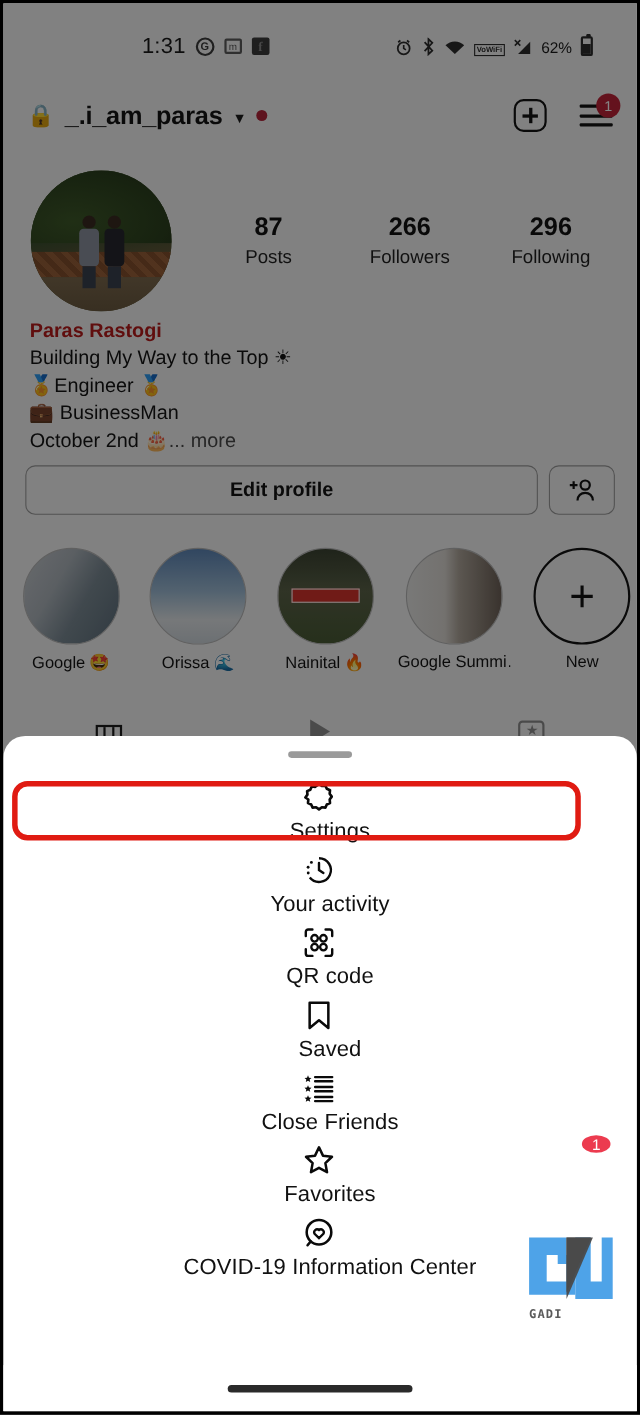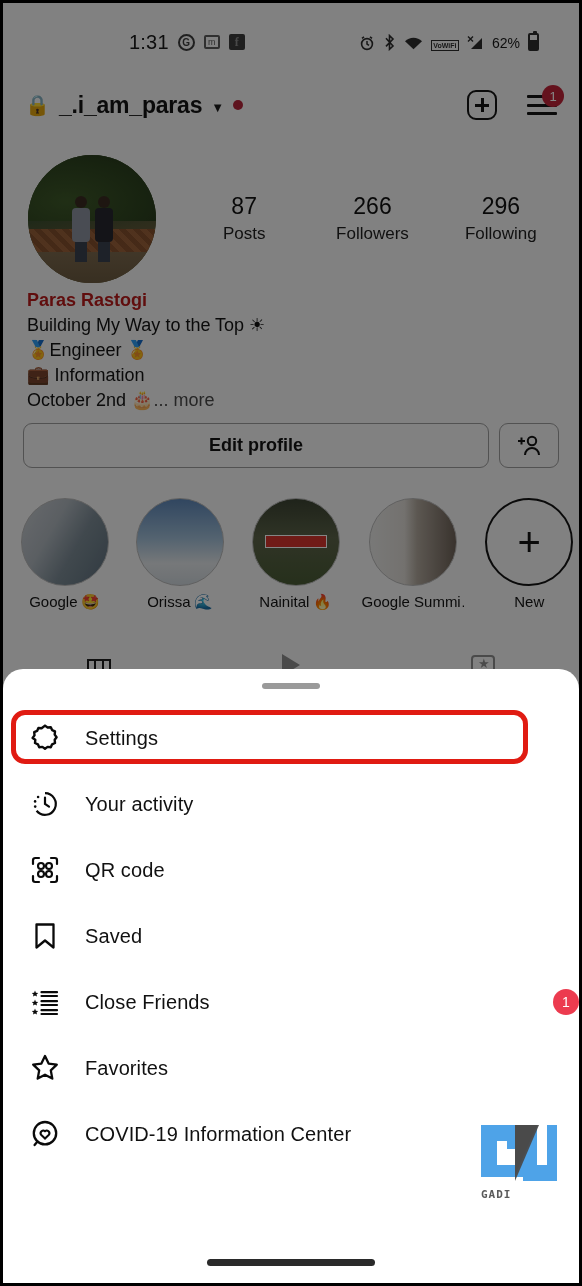--- a/index.html
+++ b/index.html
@@ -127,21 +127,21 @@
   .av-p1, .av-p2 { position:absolute; bottom:16%; width:18px; }
   .av-p1 { left:34%; }
   .av-p2 { left:52%; }
   .av-p1 .h, .av-p2 .h { width:12px; height:12px; border-radius:50%; background:#3a2b22; margin:0 auto; }
   .av-p1 .b { width:18px; height:34px; background:#8d93a0; border-radius:4px; }
   .av-p2 .b { width:18px; height:34px; background:#27272e; border-radius:4px; }
   .av-p1 .l, .av-p2 .l { width:12px; height:20px; background:#3b4250; margin:0 auto; }
 
   .stats { display: flex; flex: 1; margin-left: 24px; margin-right: 14px; }
   .stat { flex: 1; text-align: center; }
-  .stat-num { font-size: 23px; font-weight: normal; color: #121212; line-height: 30px; }
+  .stat-num { font-size: 23px; font-weight: bold; color: #121212; line-height: 30px; }
   .stat-label { font-size: 17px; color: #1f1f1f; line-height: 26px; }
 
   
   .bio { position: absolute; top: 285px; left: 24px; right: 24px; }
   .bio-name { font-size: 18px; font-weight: bold; color: #b91c1c; line-height: 25px; }
   .bio-line { font-size: 18px; color: #141414; line-height: 25px; }
   .bio-more { color: #4a4a4a; }
 
   
   .btn-row { position: absolute; top: 420px; left: 20px; right: 20px; display: flex; gap: 10px; }
@@ -210,21 +210,21 @@
   }
   .handle {
     width: 58px; height: 6px; border-radius: 3px; background: #9a9a9a;
     margin: 14px auto 0;
   }
   .menu { margin-top: 16px; }
   .menu-item {
     position: relative;
     height: 66px;
     display: flex; align-items: center;
-    padding-left: 22px; 
+    padding-left: 22px; padding-right: 24px; flex-direction: column;
   }
   .mi-icon {
     width: 40px; height: 40px; flex: 0 0 40px;
     display: flex; align-items: center; justify-content: center;
     color: #0a0a0a;
   }
   .mi-label {
     margin-left: 20px; font-size: 20px; color: #111; letter-spacing: .1px;
   }
   .mi-badge {
@@ -359,21 +359,21 @@
           <div class="stat-num">296</div>
           <div class="stat-label">Following</div>
         </div>
       </div>
     </div>
 
     <div class="bio">
       <div class="bio-name">Paras Rastogi</div>
       <div class="bio-line">Building My Way to the Top ☀</div>
       <div class="bio-line">🏅Engineer 🏅</div>
-      <div class="bio-line">💼 Information</div>
+      <div class="bio-line">💼 BusinessMan</div>
       <div class="bio-line">
         <span>October 2nd 🎂</span><span class="bio-more">... more</span>
       </div>
     </div>
 
     <div class="btn-row">
       <div class="btn-edit">Edit profile</div>
       <div class="btn-adduser">
         <svg width="26" height="24" viewBox="0 0 26 24">
           <circle cx="16" cy="7" r="4.2" fill="none" stroke="#141414" stroke-width="2"></circle>

